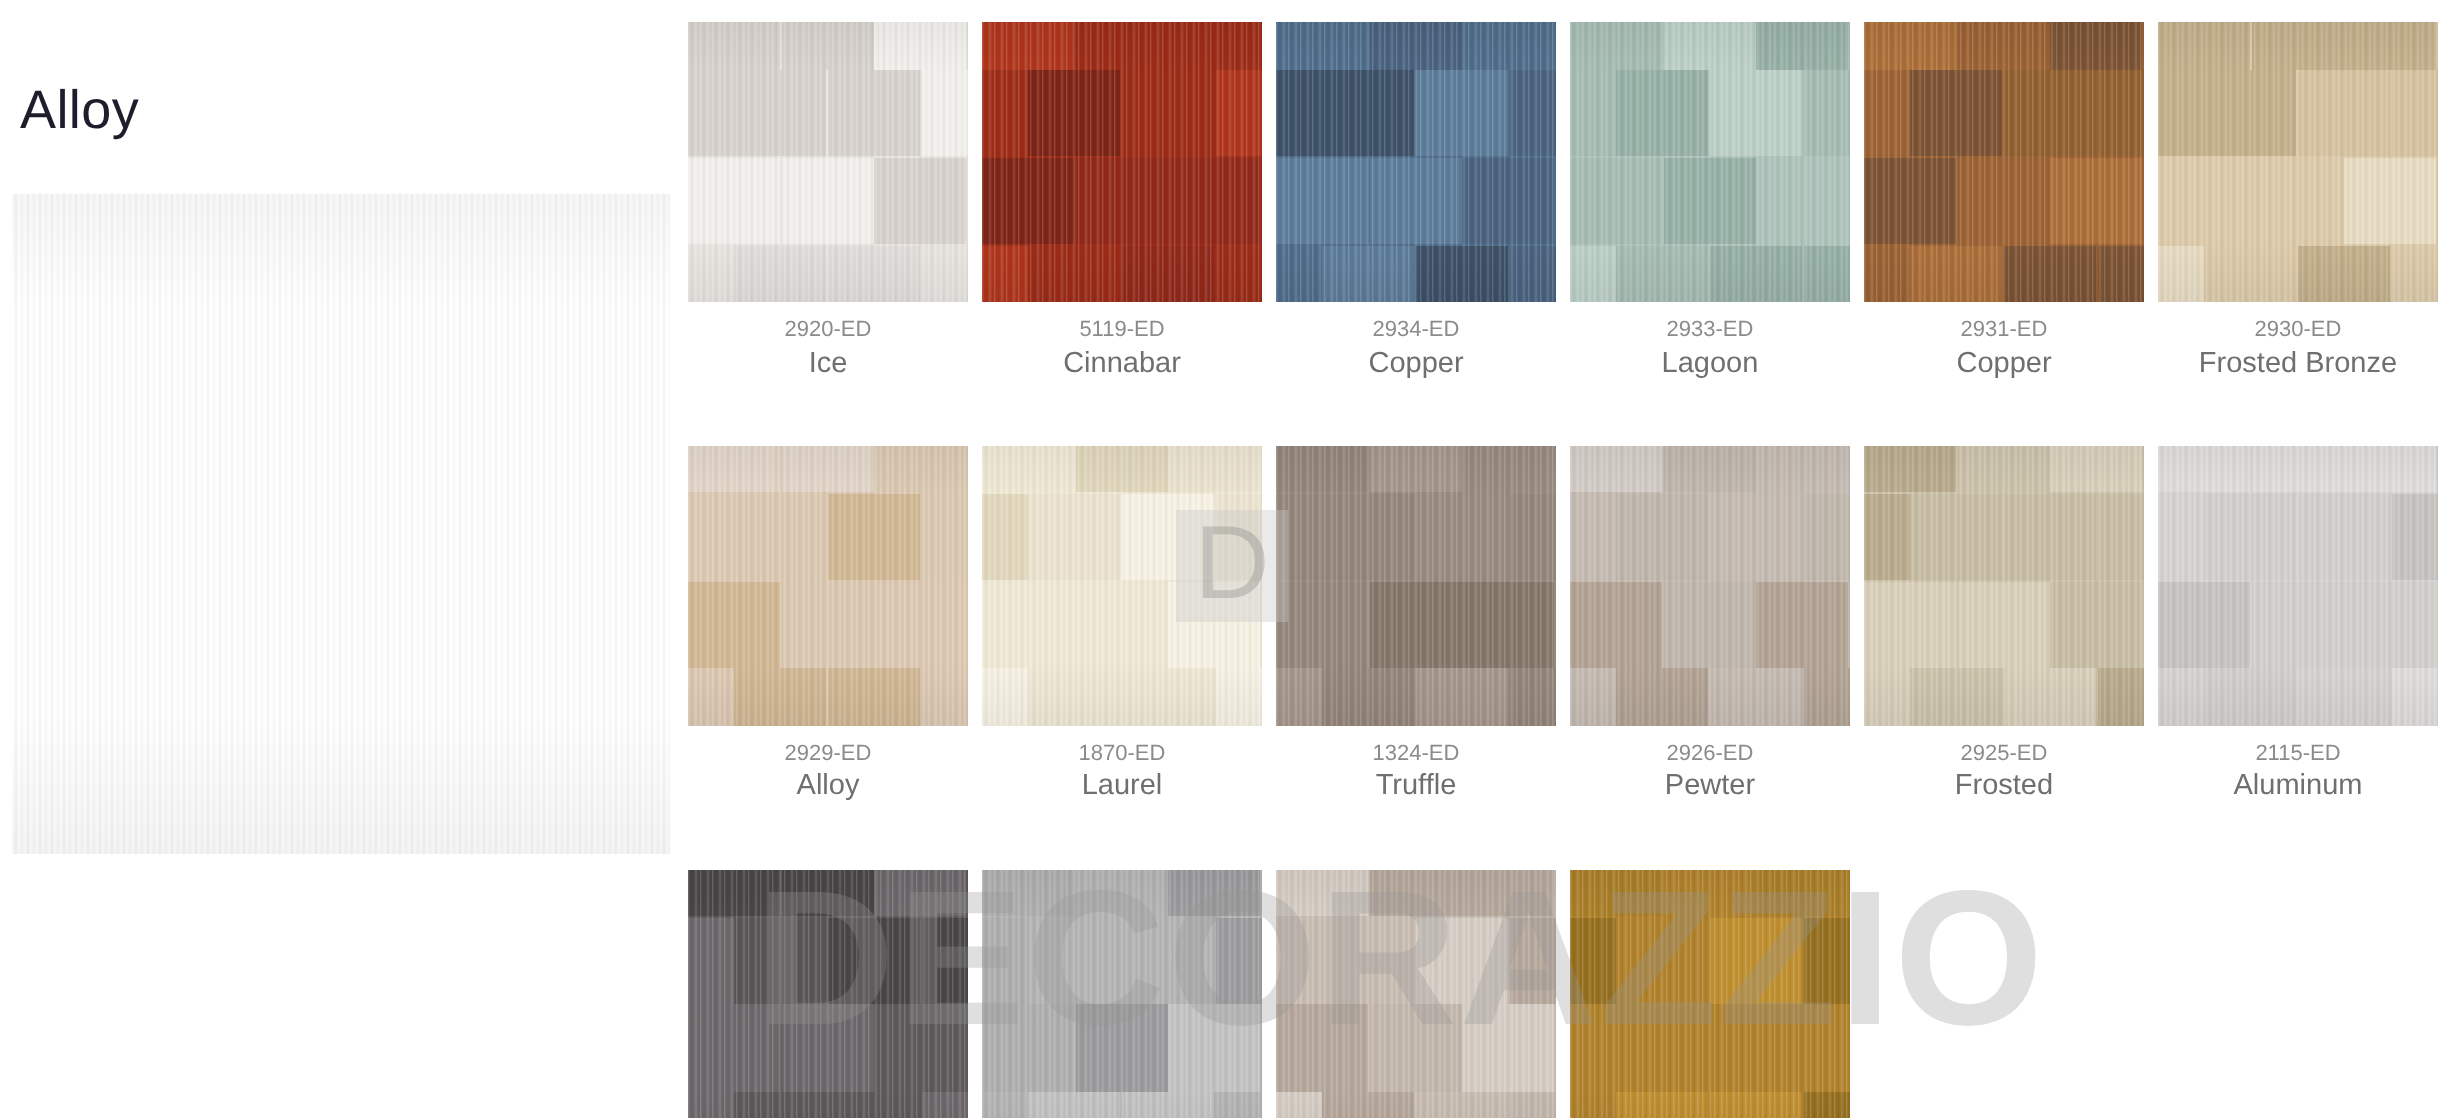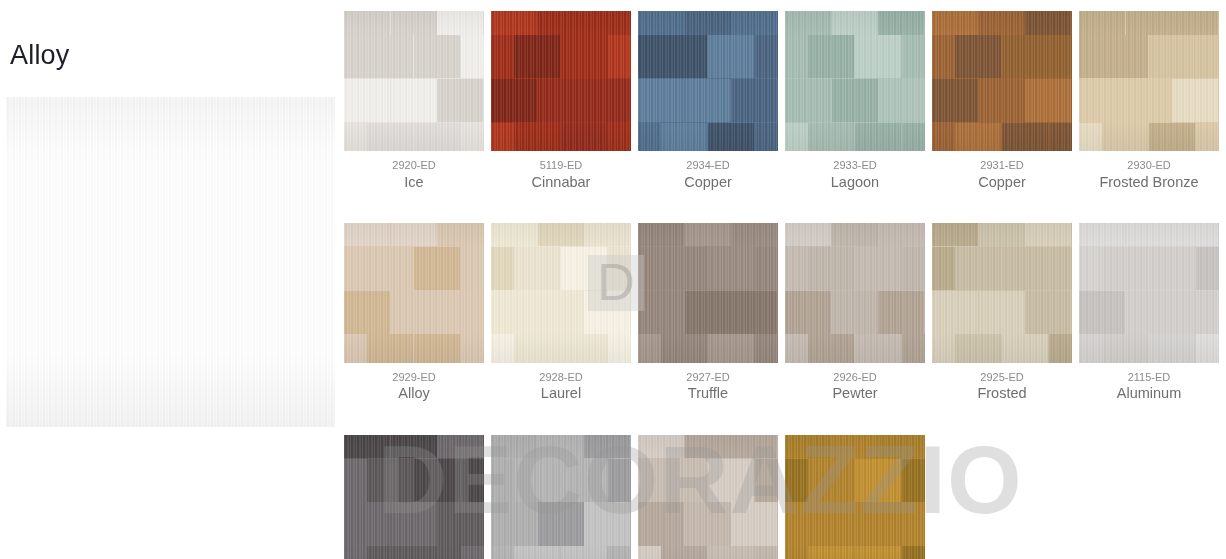--- a/index.html
+++ b/index.html
@@ -347,21 +347,21 @@
             <div class="tile" style="left: 46.6667px; top: 67.8125px; width: 46.1667px; height: 43.25px; background: rgb(239, 233, 213);"></div>
             <div class="tile" style="left: 93.3333px; top: 67.8125px; width: 46.1667px; height: 43.25px; background: rgb(247, 242, 228);"></div>
             <div class="tile" style="left: -23.3333px; top: 111.562px; width: 46.1667px; height: 43.25px; background: rgb(247, 242, 228);"></div>
             <div class="tile" style="left: 23.3333px; top: 111.562px; width: 46.1667px; height: 43.25px; background: rgb(239, 233, 213);"></div>
             <div class="tile" style="left: 70px; top: 111.562px; width: 46.1667px; height: 43.25px; background: rgb(239, 233, 213);"></div>
             <div class="tile" style="left: 116.667px; top: 111.562px; width: 46.1667px; height: 43.25px; background: rgb(247, 242, 228);"></div>
             <div class="striation"></div>
             <div class="vignette"></div>
           </div>
         </div>
-        <div class="swatch-code">2928-ED</div>
+        <div class="swatch-code">1870-ED</div>
         <div class="swatch-name">Laurel</div>
       </div>
       <div class="swatch-cell">
         <div class="swatch-img">
           <div class="weave" style="background: rgb(154, 139, 128);">
             <div class="tile" style="left: 0px; top: -19.6875px; width: 46.1667px; height: 43.25px; background: rgb(149, 134, 123);"></div>
             <div class="tile" style="left: 46.6667px; top: -19.6875px; width: 46.1667px; height: 43.25px; background: rgb(166, 151, 140);"></div>
             <div class="tile" style="left: 93.3333px; top: -19.6875px; width: 46.1667px; height: 43.25px; background: rgb(154, 139, 128);"></div>
             <div class="tile" style="left: -23.3333px; top: 24.0625px; width: 46.1667px; height: 43.25px; background: rgb(149, 134, 123);"></div>
             <div class="tile" style="left: 23.3333px; top: 24.0625px; width: 46.1667px; height: 43.25px; background: rgb(149, 134, 123);"></div>
@@ -371,21 +371,21 @@
             <div class="tile" style="left: 46.6667px; top: 67.8125px; width: 46.1667px; height: 43.25px; background: rgb(133, 118, 105);"></div>
             <div class="tile" style="left: 93.3333px; top: 67.8125px; width: 46.1667px; height: 43.25px; background: rgb(133, 118, 105);"></div>
             <div class="tile" style="left: -23.3333px; top: 111.562px; width: 46.1667px; height: 43.25px; background: rgb(166, 151, 140);"></div>
             <div class="tile" style="left: 23.3333px; top: 111.562px; width: 46.1667px; height: 43.25px; background: rgb(149, 134, 123);"></div>
             <div class="tile" style="left: 70px; top: 111.562px; width: 46.1667px; height: 43.25px; background: rgb(166, 151, 140);"></div>
             <div class="tile" style="left: 116.667px; top: 111.562px; width: 46.1667px; height: 43.25px; background: rgb(149, 134, 123);"></div>
             <div class="striation"></div>
             <div class="vignette"></div>
           </div>
         </div>
-        <div class="swatch-code">2927-ED</div>
+        <div class="swatch-code">1324-ED</div>
         <div class="swatch-name">Truffle</div>
       </div>
       <div class="swatch-cell">
         <div class="swatch-img">
           <div class="weave" style="background: rgb(197, 187, 178);">
             <div class="tile" style="left: 0px; top: -19.6875px; width: 46.1667px; height: 43.25px; background: rgb(212, 205, 199);"></div>
             <div class="tile" style="left: 46.6667px; top: -19.6875px; width: 46.1667px; height: 43.25px; background: rgb(192, 182, 172);"></div>
             <div class="tile" style="left: 93.3333px; top: -19.6875px; width: 46.1667px; height: 43.25px; background: rgb(197, 187, 178);"></div>
             <div class="tile" style="left: -23.3333px; top: 24.0625px; width: 46.1667px; height: 43.25px; background: rgb(197, 187, 178);"></div>
             <div class="tile" style="left: 23.3333px; top: 24.0625px; width: 46.1667px; height: 43.25px; background: rgb(192, 182, 172);"></div>

